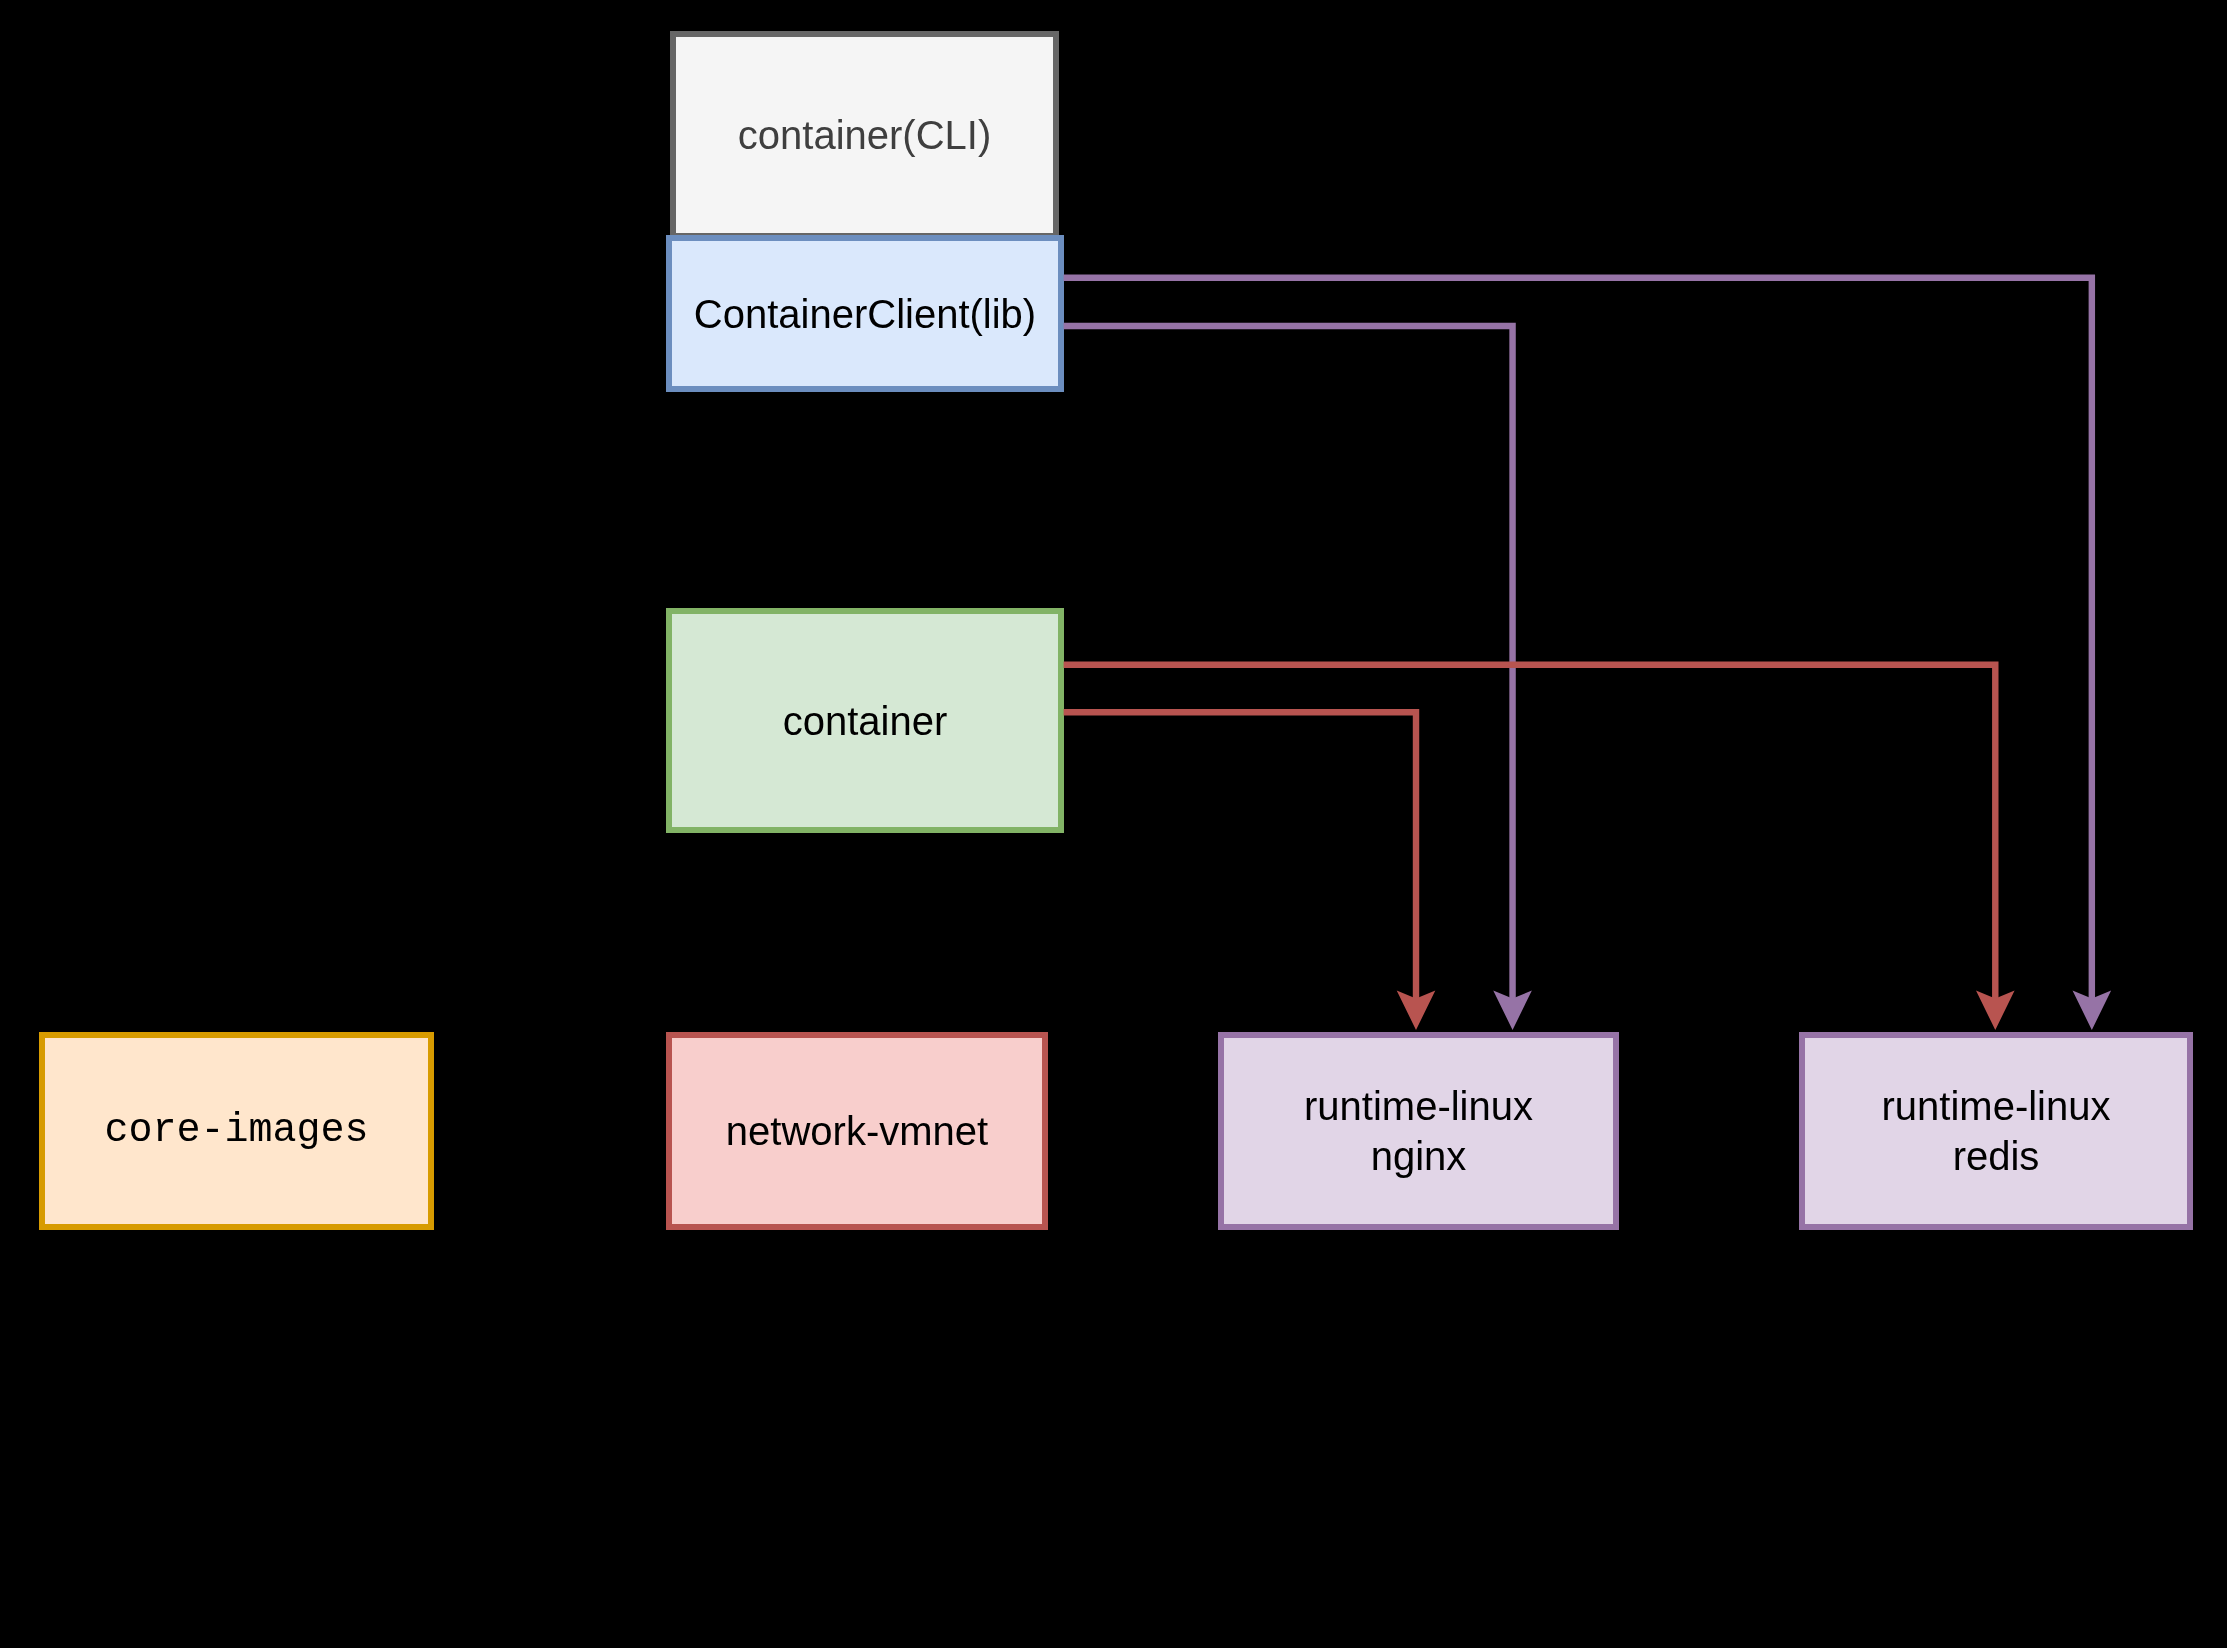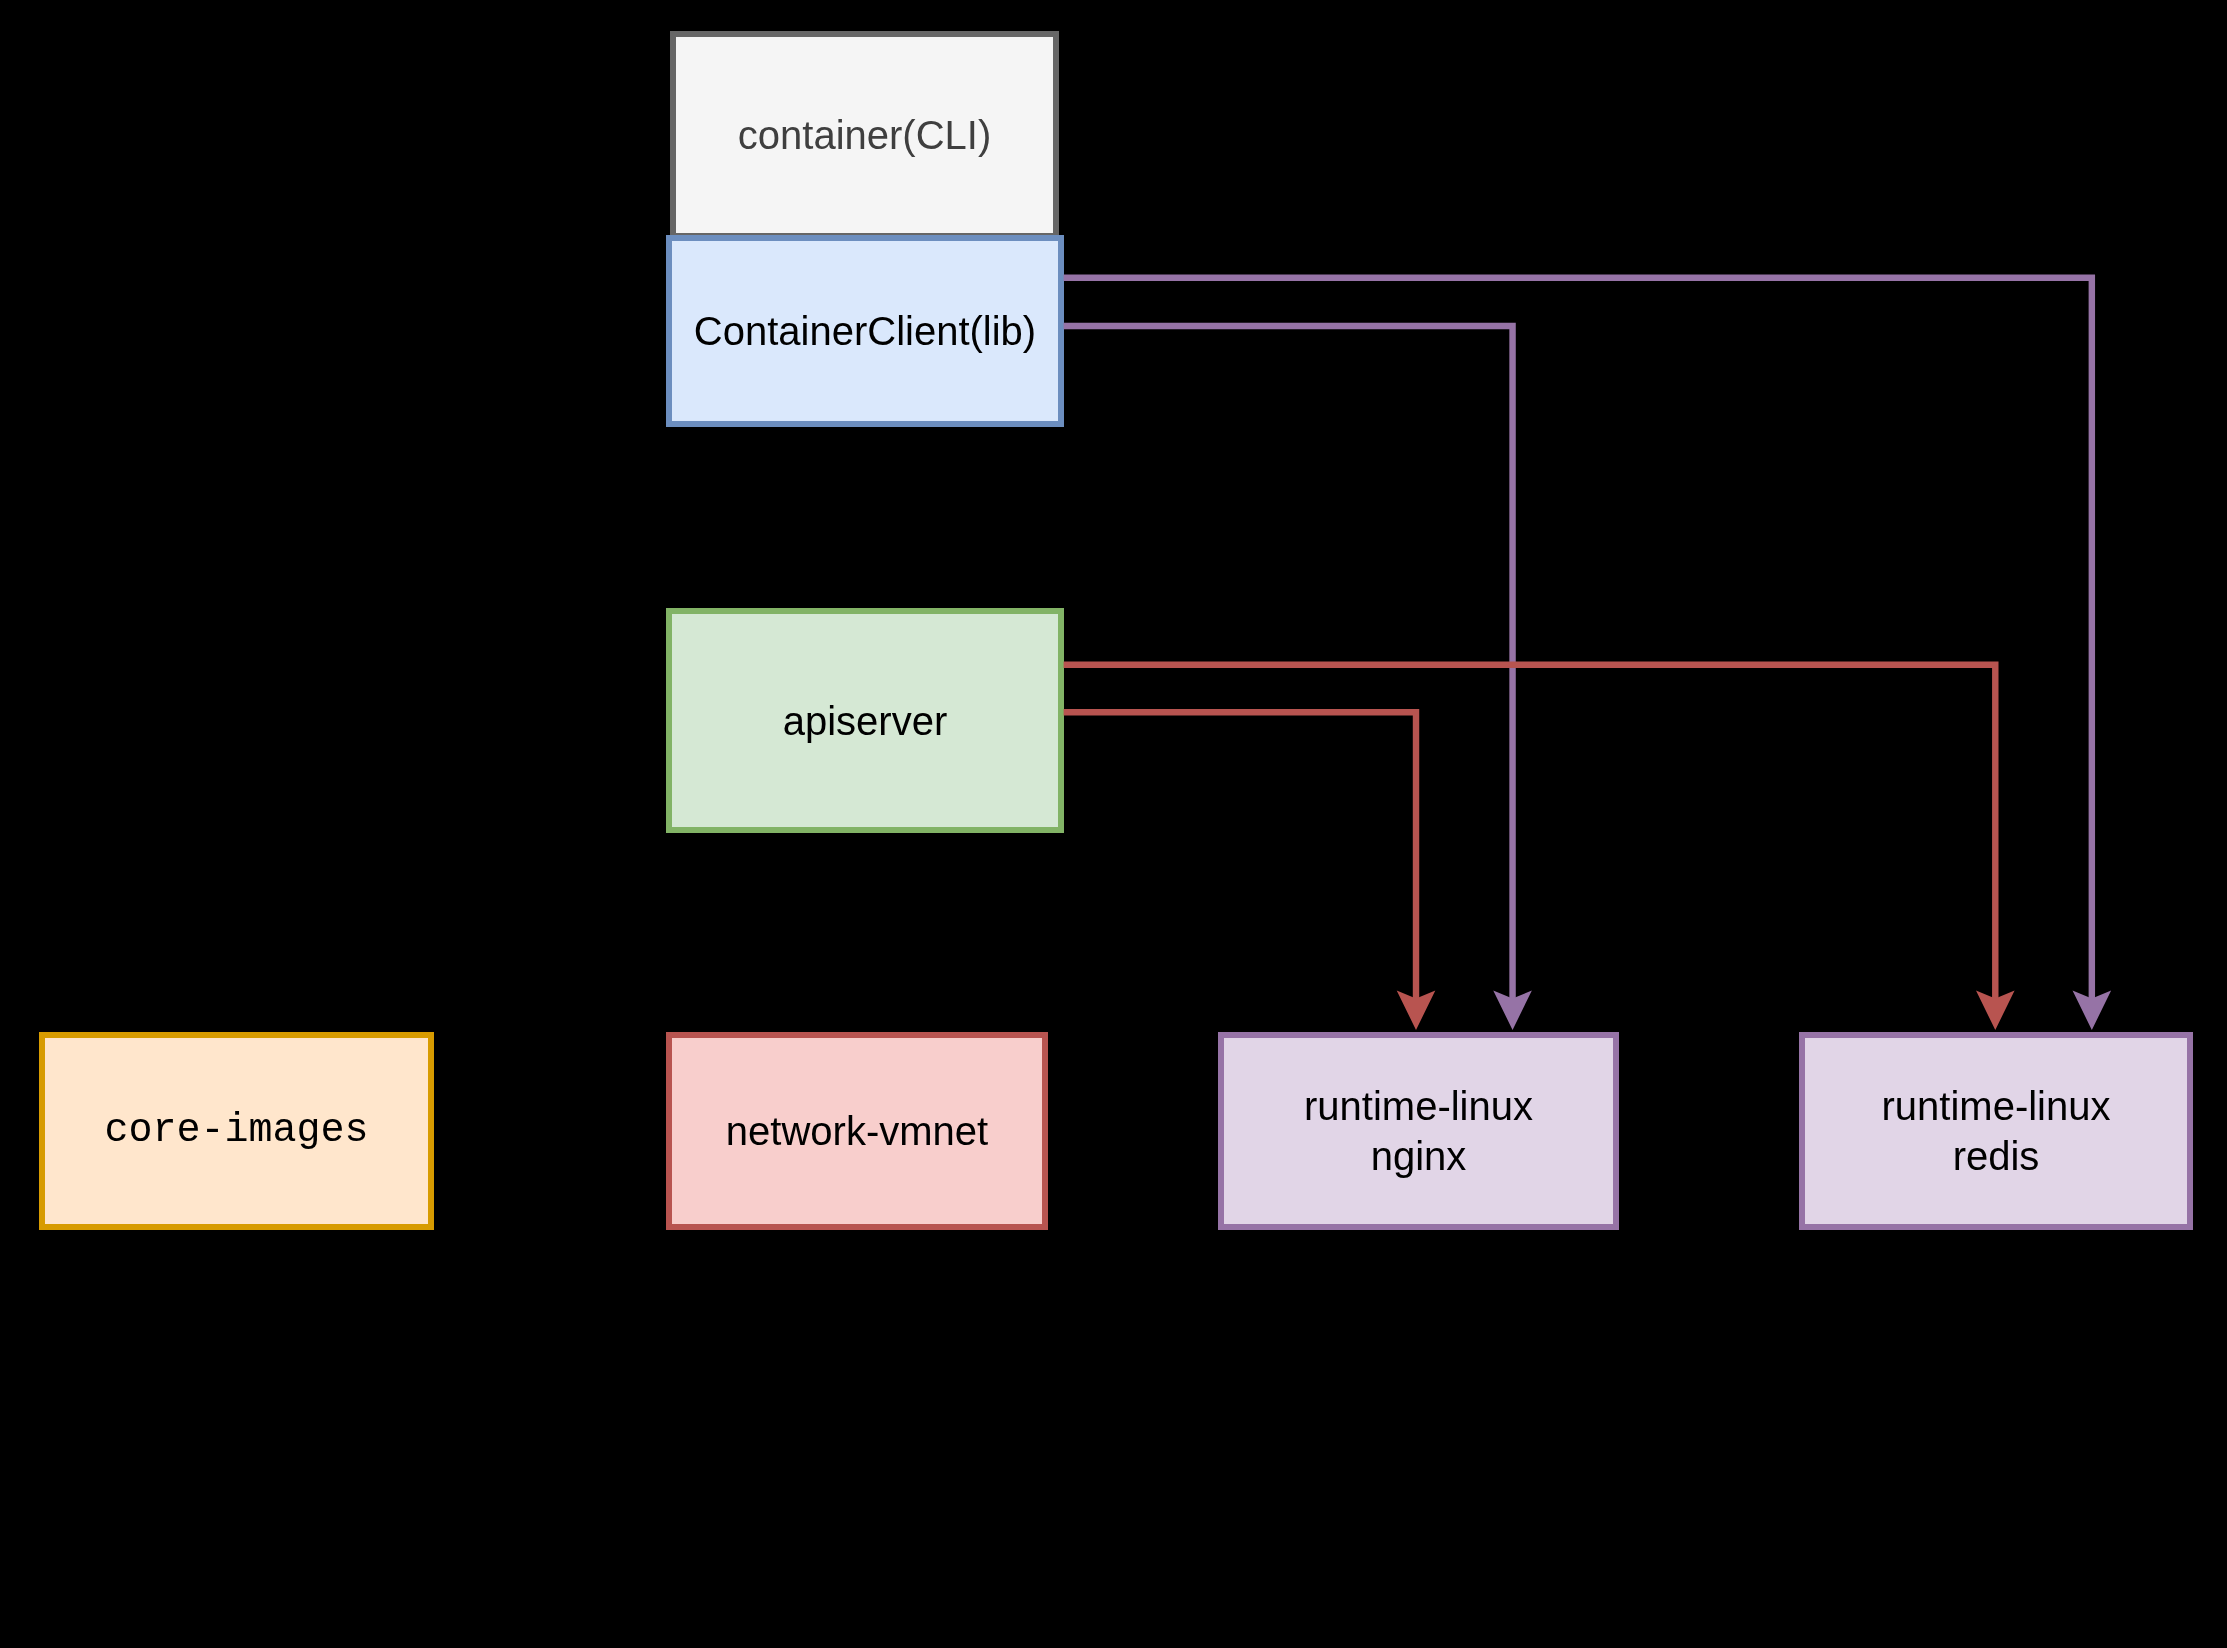--- a/index.html
+++ b/index.html
@@ -26,21 +26,21 @@
     align-items: center;
     justify-content: center;
     text-align: center;
     font-size: 40px;
     line-height: 1.25;
     color: #000;
     white-space: pre-line;
     z-index: 2;
   }
   #node-container-cli       { left: 670px;  top: 31px;   width: 389px; height: 208px; z-index: 1; }
-  #node-container-client    { left: 666px;  top: 235px;  width: 398px; height: 192px; z-index: 2; }
+  #node-container-client    { left: 666px;  top: 235px;  width: 398px; height: 157px; z-index: 2; }
   #node-apiserver           { left: 666px;  top: 608px;  width: 398px; height: 225px; }
   #node-core-images         { left: 39px;   top: 1032px; width: 395px; height: 198px; font-family: Liberation Mono, monospace; }
   #node-network-vmnet       { left: 666px;  top: 1032px; width: 382px; height: 198px; }
   #node-runtime-linux-nginx { left: 1218px; top: 1032px; width: 401px; height: 198px; }
   #node-runtime-linux-redis { left: 1799px; top: 1032px; width: 394px; height: 198px; }
   #node-content-store {
     left: 31px; top: 1416px; width: 409px; height: 220px;
     border: none; background: transparent; padding: 0;
   }
   #node-content-store .cyl-svg { position: absolute; left: 0; top: 0; }
@@ -68,21 +68,21 @@
 
   <div class="node" id="node-container-cli" style="background: rgb(245, 245, 245); border-color: rgb(102, 102, 102); color: rgb(63, 63, 63);">
     <span class="node-label">container(CLI)</span>
   </div>
 
   <div class="node" id="node-container-client" style="background: rgb(218, 232, 252); border-color: rgb(108, 142, 191); color: rgb(0, 0, 0);">
     <span class="node-label">ContainerClient(lib)</span>
   </div>
 
   <div class="node" id="node-apiserver" style="background: rgb(213, 232, 212); border-color: rgb(130, 179, 102); color: rgb(0, 0, 0);">
-    <span class="node-label">apiserver</span>
+    <span class="node-label">container</span>
   </div>
 
   <div class="node" id="node-core-images" style="background: rgb(255, 230, 204); border-color: rgb(215, 155, 0); color: rgb(0, 0, 0);">
     <span class="node-label">core-images</span>
   </div>
 
   <div class="node" id="node-network-vmnet" style="background: rgb(248, 206, 204); border-color: rgb(184, 84, 80); color: rgb(0, 0, 0);">
     <span class="node-label">network-vmnet</span>
   </div>
 

